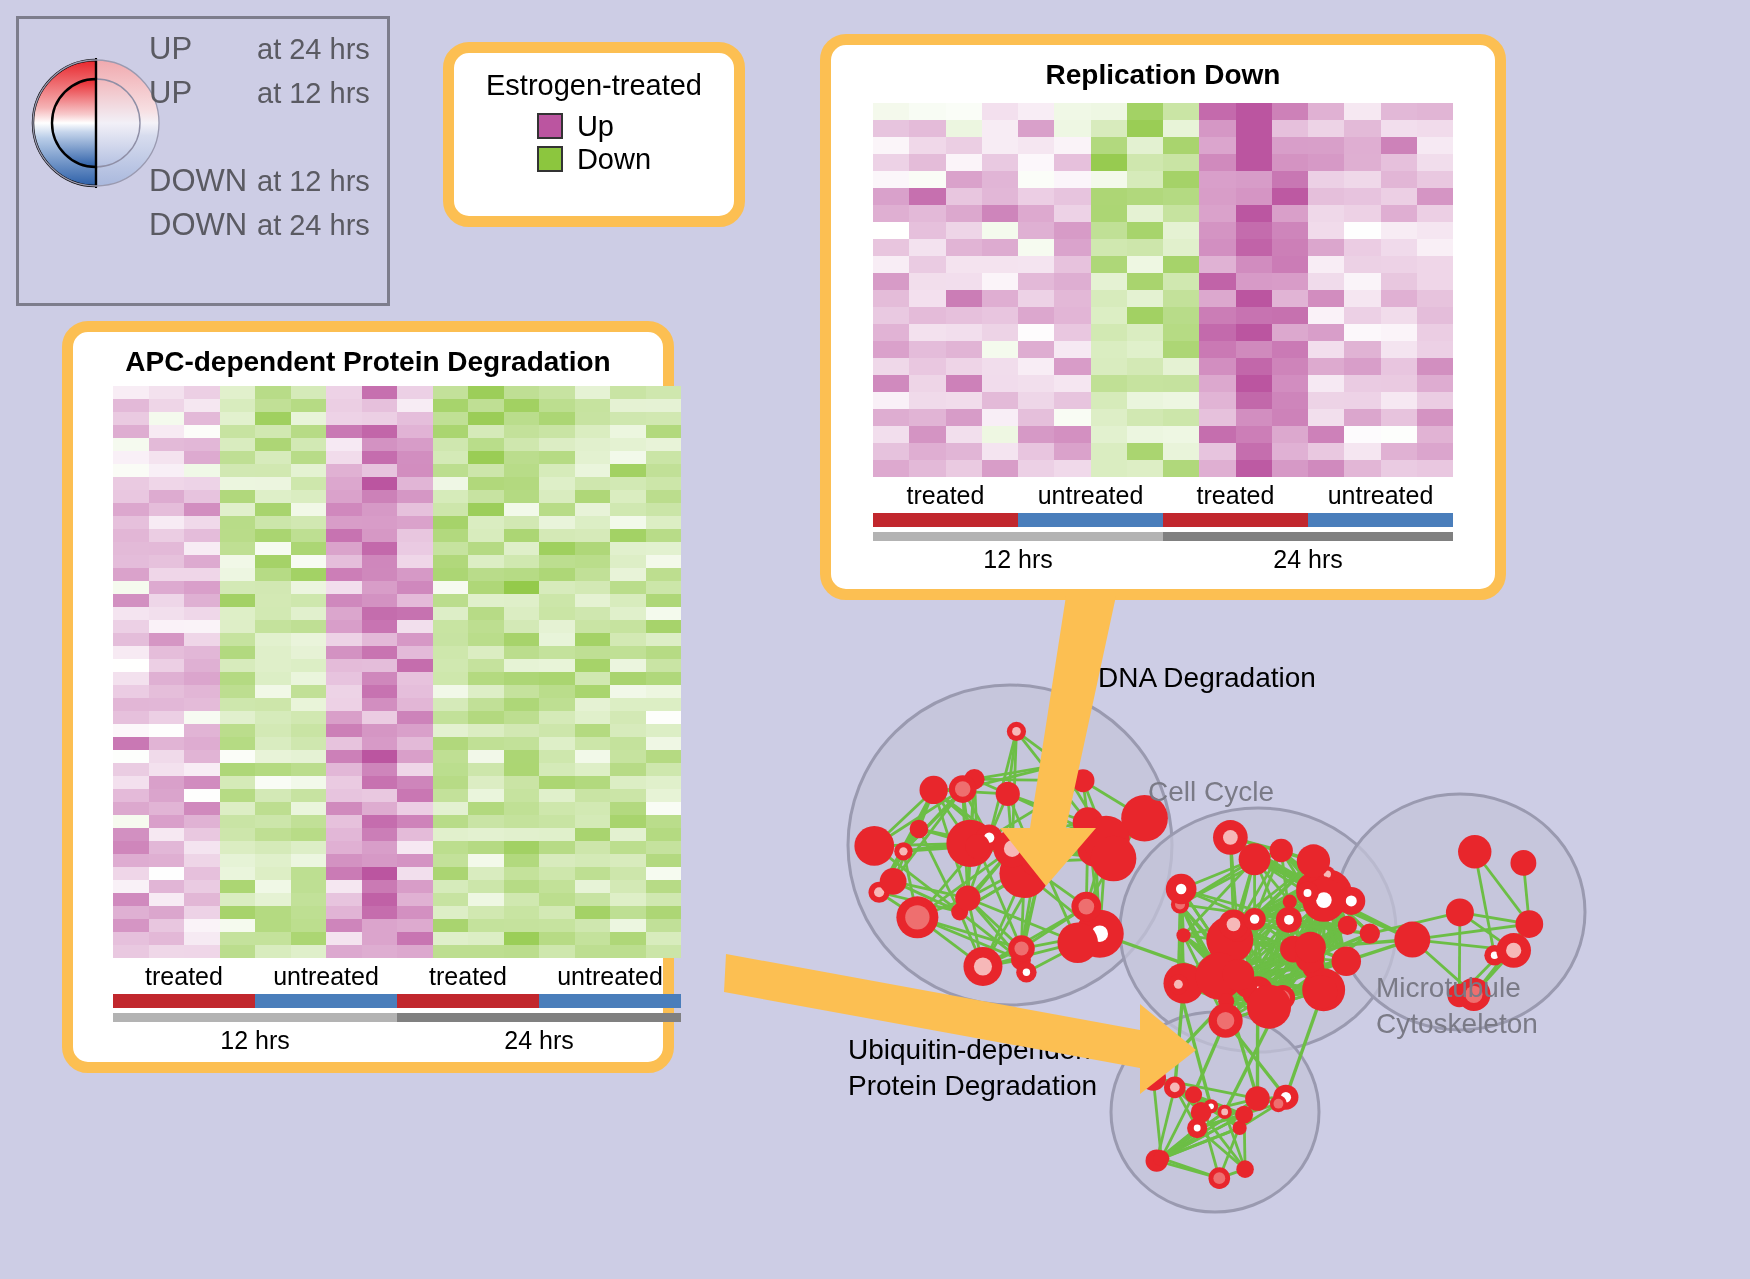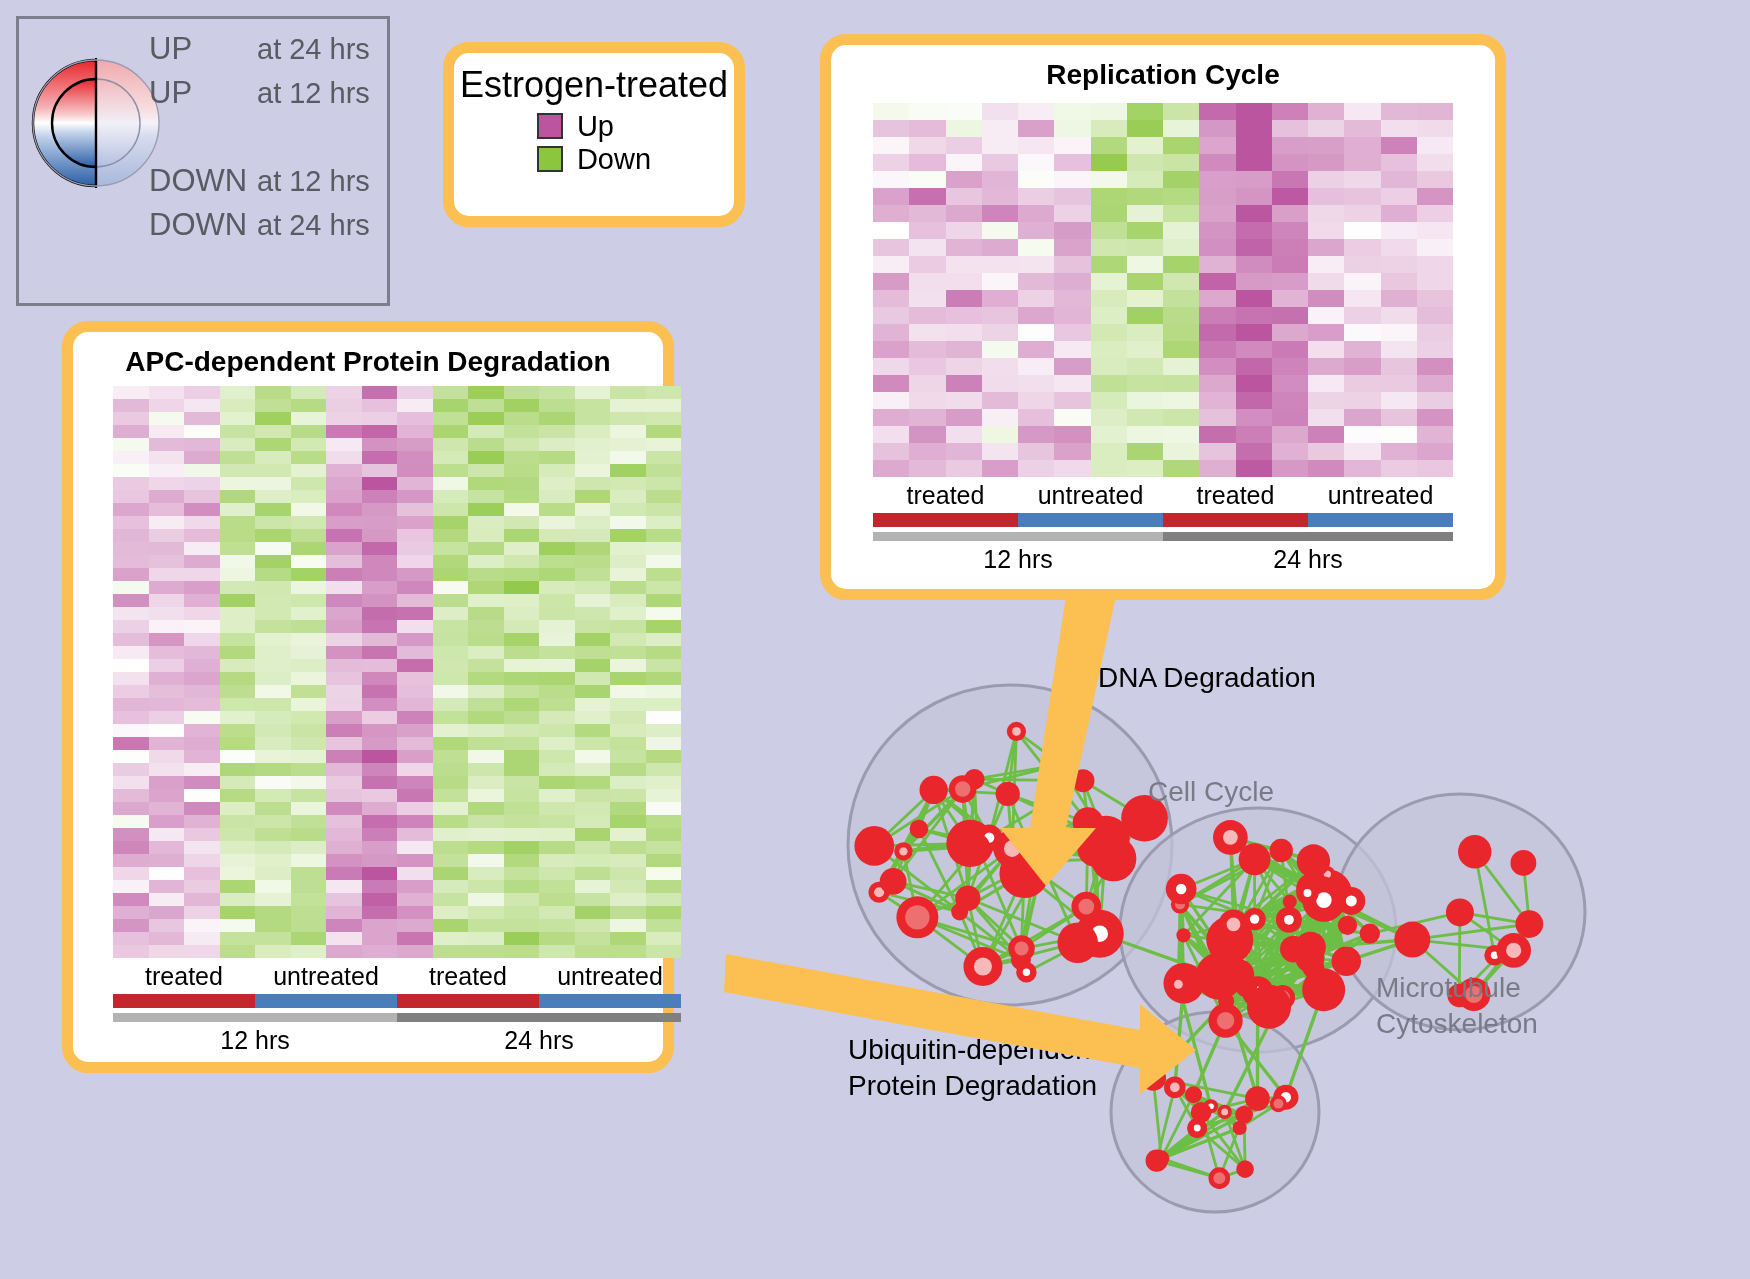--- a/index.html
+++ b/index.html
@@ -35,21 +35,21 @@
   #kr3 .k-lab{width:108px}
   #kr4 .k-lab{width:108px}
   .key-foot{
     position:absolute;left:0;top:210px;width:374px;text-align:center;
     color:#5a5a62;font-size:29px;line-height:38px;
   }
 
   
   #legend-card{left:443px;top:42px;width:302px;height:185px;}
   #legend-card .inner{padding:14px 0 0 0;text-align:center;}
-  .legend-title{font-size:36px;line-height:36px;color:#000;}
+  .legend-title{font-size:29px;line-height:36px;color:#000;}
   .legend-items{margin-top:6px;display:inline-block;text-align:left;}
   .legend-item{display:flex;align-items:center;margin:1px 0;}
   .sw{width:26px;height:26px;border:2px solid #333;box-sizing:border-box;margin-right:14px;}
   .legend-item span.lbl{font-size:29px;line-height:32px;color:#000;}
 
   
   #rep-card{left:820px;top:34px;width:686px;height:566px;}
   #apc-card{left:62px;top:321px;width:612px;height:752px;}
   .panel-title{
     text-align:center;font-size:28px;font-weight:bold;color:#000;
@@ -145,21 +145,21 @@
         </div>
         <div class="legend-item">
           <span class="sw" id="sw-down" style="background: rgb(140, 198, 62);"></span>
           <span class="lbl">Down</span>
         </div>
       </div>
     </div>
   </div>
 
   <div class="card" id="rep-card">
-    <div class="panel-title">Replication Cycle</div>
+    <div class="panel-title">Replication Down</div>
     <div class="hm-wrap" id="rep-wrap" style="left:42px;top:58px;width:580px;">
       <div class="hm" id="rep-hm" style="grid-template-columns: repeat(16, 1fr); grid-auto-rows: 17px;">
           <i style="background:rgb(244,249,236)"></i>
           <i style="background:rgb(248,252,244)"></i>
           <i style="background:rgb(250,253,247)"></i>
           <i style="background:rgb(243,224,238)"></i>
           <i style="background:rgb(248,237,245)"></i>
           <i style="background:rgb(240,248,230)"></i>
           <i style="background:rgb(238,247,227)"></i>
           <i style="background:rgb(163,210,101)"></i>

